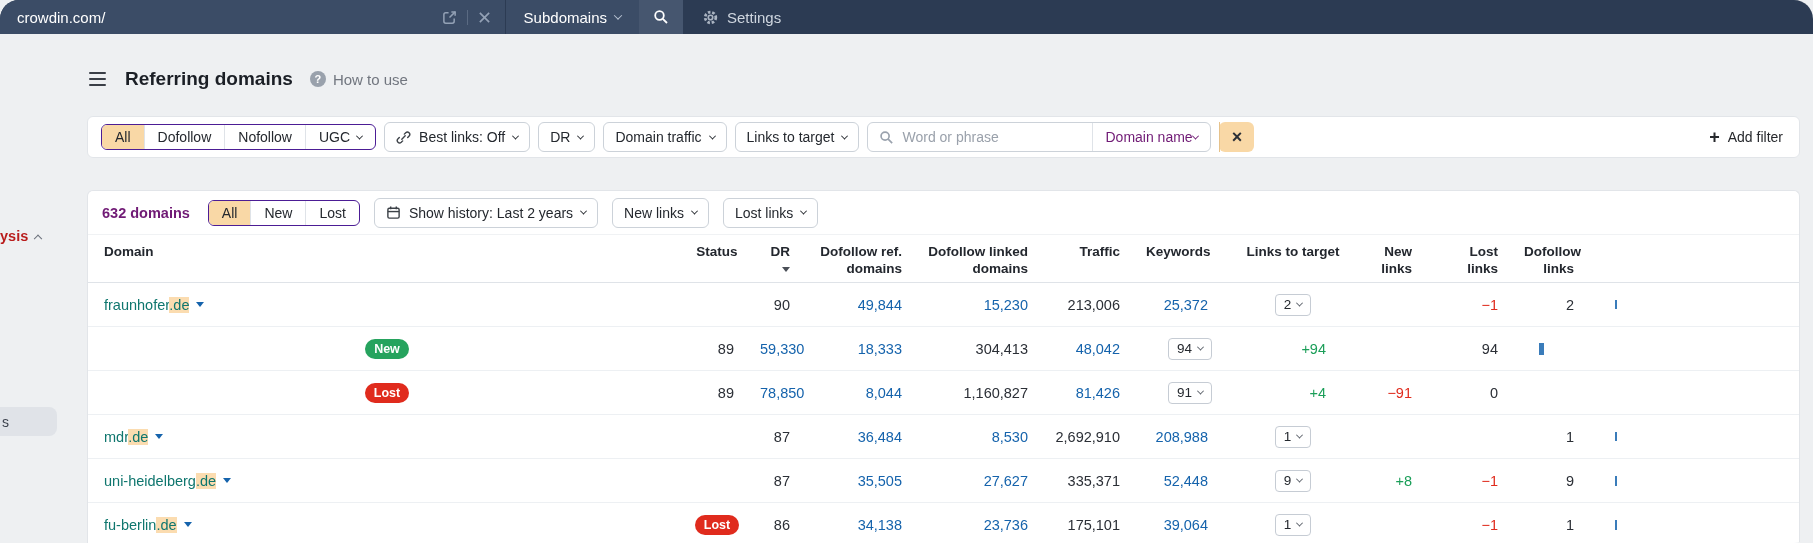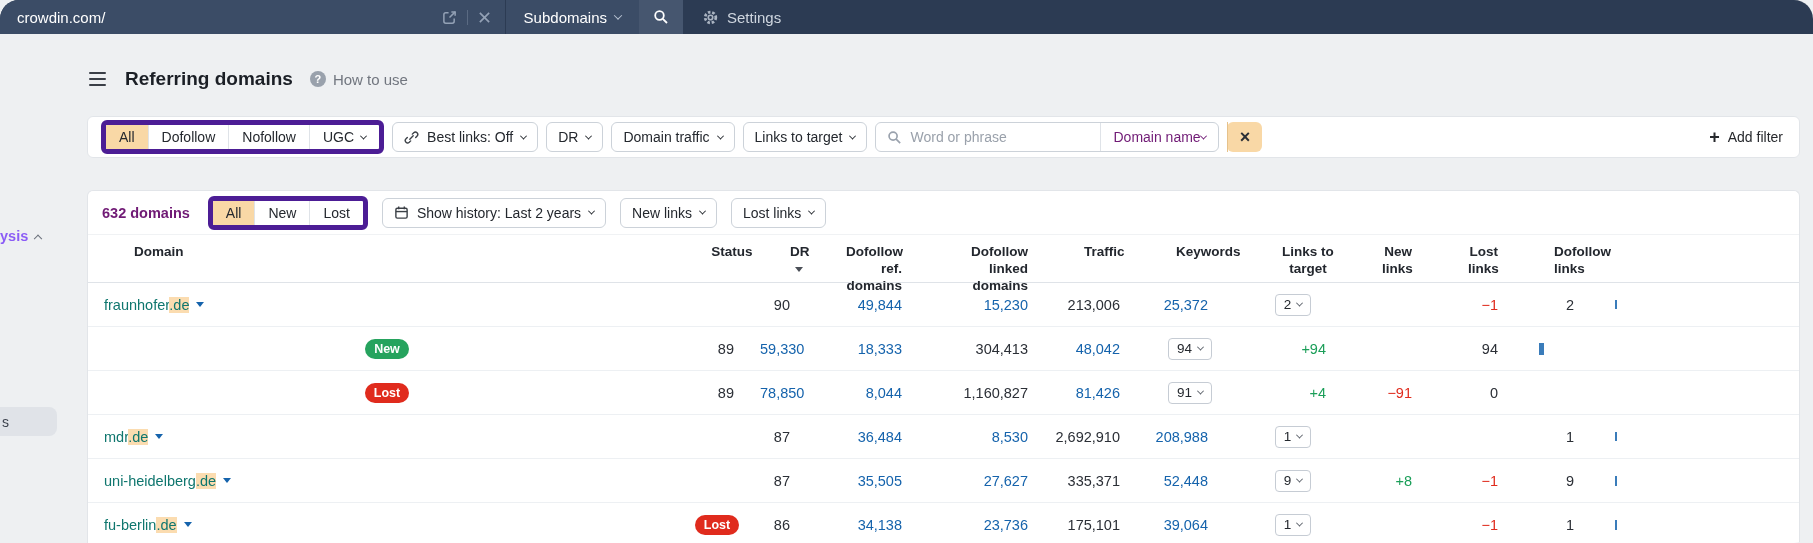--- a/index.html
+++ b/index.html
@@ -16,36 +16,36 @@
   .tb-sep { width:1px; background:#2c3b53; align-self:stretch; }
   .subdomains-btn { display:flex; align-items:center; gap:8px; padding:0 18px; color:#fff; font-size:15px; cursor:pointer; }
   .search-btn { width:44px; background:#46566f; display:flex; align-items:center; justify-content:center; cursor:pointer; }
   .settings-btn { display:flex; align-items:center; gap:8px; margin-left:19px; color:#cfd6df; font-size:15px; cursor:pointer; }
   .chev { width:6px; height:6px; border-right:1.6px solid currentColor; border-bottom:1.6px solid currentColor; transform:rotate(45deg) translate(-1px,-1px); display:inline-block; }
   .chev.light { color:#b9c4d3; }
   .chev.sm { width:5px; height:5px; }
   .chev.up { transform:rotate(-135deg) translate(-2px,-2px); }
 
   
-  .frag-top { position:absolute; left:0; top:228px; font-size:14.5px; font-weight:bold; color:#8b5cf6; display:flex; align-items:center; gap:7px; }
+  .frag-top { position:absolute; left:0; top:228px; font-size:14.5px; font-weight:bold; color:#b91c1c; display:flex; align-items:center; gap:7px; }
   .frag-top .chev { color:#6b717c; }
   .frag-bottom { position:absolute; left:-18px; top:407px; width:75px; height:29px; background:#e0e3e8; border-radius:8px; display:flex; align-items:center; }
   .frag-bottom span { margin-left:20px; font-size:14px; color:#3c424d; }
 
   
   .page-header { position:absolute; left:87px; top:62px; height:34px; display:flex; align-items:center; gap:17px; }
   .burger { display:flex; flex-direction:column; gap:3.5px; cursor:pointer; padding:2px; }
   .burger i { display:block; width:17px; height:2.2px; background:#3a3f47; border-radius:1px; }
   .page-title { font-size:19px; font-weight:bold; color:#1b1f26; }
   .howto { display:flex; align-items:center; gap:7px; color:#71767f; font-size:15px; cursor:pointer; }
   .qmark { width:16px; height:16px; border-radius:50%; background:#99a1ac; color:#fff; font-size:11px; font-weight:bold; display:flex; align-items:center; justify-content:center; }
 
   
   .filter-card { position:absolute; left:87px; top:116px; width:1713px; height:42px; background:#fff; border:1px solid #e2e5e9; border-radius:6px; display:flex; align-items:center; gap:8px; padding:0 13px; }
-  .seg { display:flex; align-items:stretch; border:5px solid #4c1d95; border-radius:6px; overflow:hidden; height:34px; background:#fff; }
+  .seg { display:flex; align-items:stretch; border:1px solid #4c1d95; border-radius:6px; overflow:hidden; height:26px; background:#fff; }
   .seg-item { display:flex; align-items:center; gap:7px; padding:0 13px; font-size:14px; color:#24282e; cursor:pointer; border-right:1px solid #dfe3e8; }
   .seg-item:last-child { border-right:none; }
   .seg-item.active { background:#f9d8a6; }
   .fbtn { display:flex; align-items:center; gap:8px; height:30px; border:1px solid #ccd2d9; border-radius:6px; background:#fff; padding:0 11px; font-size:14px; color:#24282e; cursor:pointer; white-space:nowrap; }
   .search-group { display:flex; align-items:center; height:30px; border:1px solid #ccd2d9; border-radius:6px; background:#fff; overflow:hidden; }
   .search-group .sg-input { display:flex; align-items:center; gap:8px; padding:0 11px; width:224px; }
   .search-group input { border:none; outline:none; font-size:14px; color:#24282e; width:100%; font-family:inherit; }
   .search-group input::placeholder { color:#9aa1ab; }
   .sg-scope { display:flex; align-items:center; gap:0; padding:0 12px; border-left:1px solid #dfe3e8; height:100%; font-size:14px; color:#701a75; cursor:pointer; white-space:nowrap;justify-content:space-between; }
   .chip { display:flex; align-items:center; background:#f9d8a6; border-radius:6px; height:30px; font-size:14px; color:#26282c; white-space:nowrap; }
@@ -57,21 +57,21 @@
   
   .table-card { position:absolute; left:87px; top:190px; width:1713px; height:360px; background:#fff; border:1px solid #e2e5e9; border-bottom:none; border-radius:6px 6px 0 0; }
   .controls { display:flex; align-items:center; gap:14px; height:44px; padding:0 14px; border-bottom:1px solid #f0f2f4; }
   .count { font-size:14.5px; font-weight:bold; color:#701a75; margin-right:4px; }
 
   .t-head, .t-row { display:grid; grid-template-columns:574px 86px 56px 112px 126px 92px 88px 118px 86px 86px 76px 1fr; padding:0 12px; }
   .t-head { height:48px; align-items:start; padding-top:9px; border-bottom:1px solid #dfe3e8; }
   .th { font-size:13.5px; font-weight:bold; color:#23272e; line-height:1.25; }
   .c-num { text-align:right; padding-right:26px; }
   .c-center { text-align:center; }
-  .sortable { cursor:pointer;margin-left:30px; }
+  .sortable { cursor:pointer; }
   .sort-desc { display:inline-block; width:0; height:0; border-left:4px solid transparent; border-right:4px solid transparent; border-top:5px solid #4a4f57; margin-left:5px; vertical-align:middle; }
 
   .t-row { height:44px; align-items:center; border-bottom:1px solid #edf0f3; font-size:14.5px; color:#2b2f36; }
   .c-domain { padding-left:4px; display:flex; align-items:center; }
   .domain-link { color:#0f766e; text-decoration:none; cursor:pointer; }
   .hl { background:#fbdcb0; }
   .dcaret { display:inline-block; width:0; height:0; border-left:4px solid transparent; border-right:4px solid transparent; border-top:5px solid #1563ac; margin-left:7px; cursor:pointer; }
   .v-blue { color:#1563ac; cursor:pointer; }
   .badge { display:inline-block; padding:3px 9px; border-radius:20px; color:#fff; font-size:12.5px; font-weight:bold; }
   .badge.new { background:#26a35e; }

